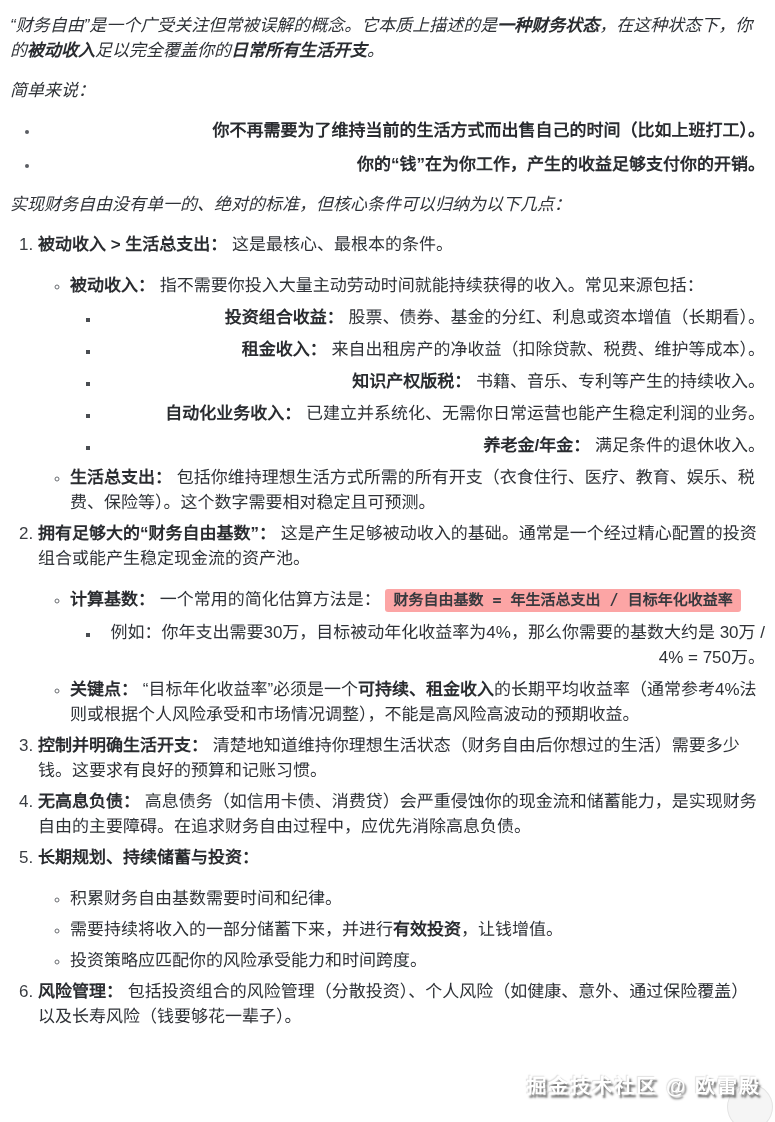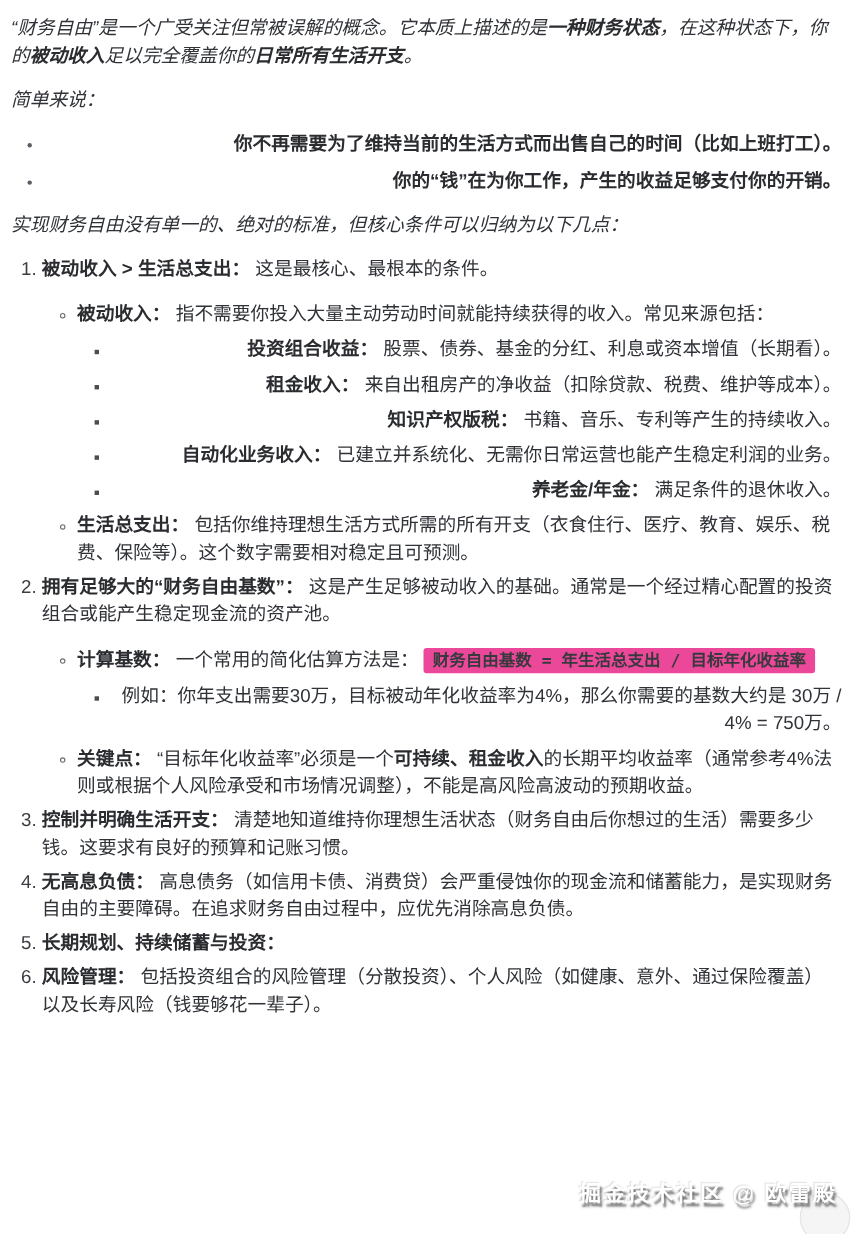--- a/index.html
+++ b/index.html
@@ -53,21 +53,21 @@
   ul.sub-circle > li::marker { color: #6a6d72; font-size: 14px; }
   ul.sub-square {
     margin: 7px 0 0 0;
     padding-left: 30px;
     list-style-type: square;
     text-align: right;
   }
   ul.sub-square > li { margin-bottom: 7px; }
   ul.sub-square > li::marker { color: #4a4d52; font-size: 12px; }
   code.inline-code {
-    background: #ec4899;
+    background: #fca5a5;
     color: #37393e;
     font-family: "DejaVu Sans Mono", "Liberation Mono", monospace;
     font-size: 15px;
     font-weight: 600;
     padding: 2px 8px 3px 8px;
     border-radius: 3px;
     white-space: nowrap;
   }
   .watermark {
     position: absolute;
@@ -116,19 +116,23 @@
           <li><strong>生活总支出：</strong><span> 包括你维持理想生活方式所需的所有开支（衣食住行、医疗、教育、娱乐、税费、保险等）。这个数字需要相对稳定且可预测。</span></li>
         </ul></li>
       <li><strong>拥有足够大的“财务自由基数”：</strong><span> 这是产生足够被动收入的基础。通常是一个经过精心配置的投资组合或能产生稳定现金流的资产池。</span><ul class="sub-circle">
           <li><strong>计算基数：</strong><span> 一个常用的简化估算方法是： </span><code class="inline-code">财务自由基数 = 年生活总支出 / 目标年化收益率</code><ul class="sub-square">
               <li><span>例如：你年支出需要30万，目标被动年化收益率为4%，那么你需要的基数大约是 30万 / 4% = 750万。</span></li>
             </ul></li>
           <li><strong>关键点：</strong><span> “目标年化收益率”必须是一个</span><strong>可持续、租金收入</strong><span>的长期平均收益率（通常参考4%法则或根据个人风险承受和市场情况调整），不能是高风险高波动的预期收益。</span></li>
         </ul></li>
       <li><strong>控制并明确生活开支：</strong><span> 清楚地知道维持你理想生活状态（财务自由后你想过的生活）需要多少钱。这要求有良好的预算和记账习惯。</span></li>
       <li><strong>无高息负债：</strong><span> 高息债务（如信用卡债、消费贷）会严重侵蚀你的现金流和储蓄能力，是实现财务自由的主要障碍。在追求财务自由过程中，应优先消除高息负债。</span></li>
-      <li><strong>长期规划、持续储蓄与投资：</strong></li>
+      <li><strong>长期规划、持续储蓄与投资：</strong><ul class="sub-circle">
+          <li><span>积累财务自由基数需要时间和纪律。</span></li>
+          <li><span>需要持续将收入的一部分储蓄下来，并进行</span><strong>有效投资</strong><span>，让钱增值。</span></li>
+          <li><span>投资策略应匹配你的风险承受能力和时间跨度。</span></li>
+        </ul></li>
       <li><strong>风险管理：</strong><span> 包括投资组合的风险管理（分散投资）、个人风险（如健康、意外、通过保险覆盖）以及长寿风险（钱要够花一辈子）。</span></li>
     </ol>
   </article>
 
 <div class="corner-circle"></div>
 <div class="watermark">掘金技术社区 @ 欧雷殿</div>
 
 </body></html>

